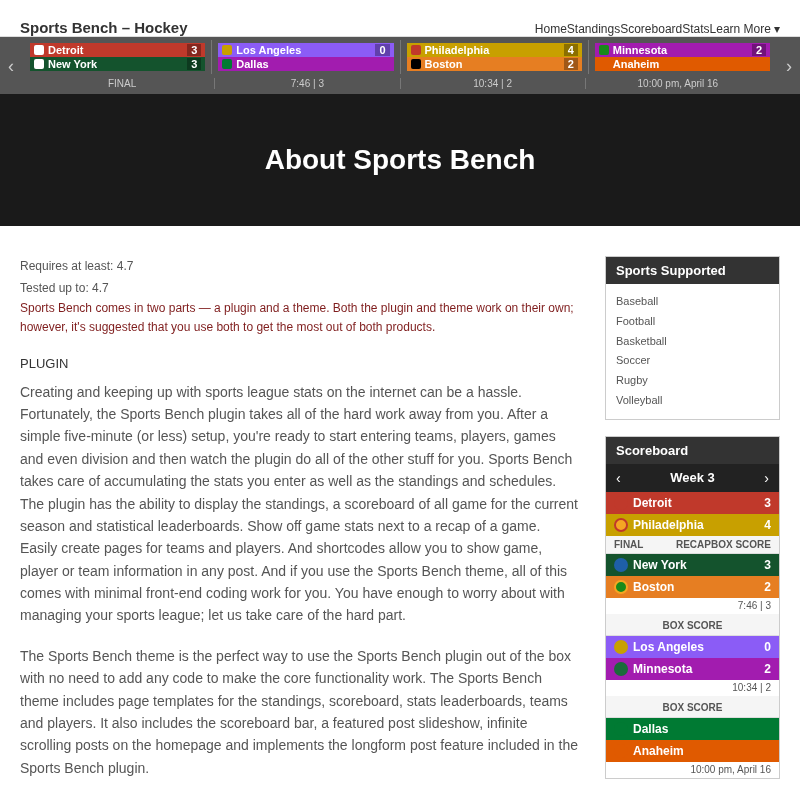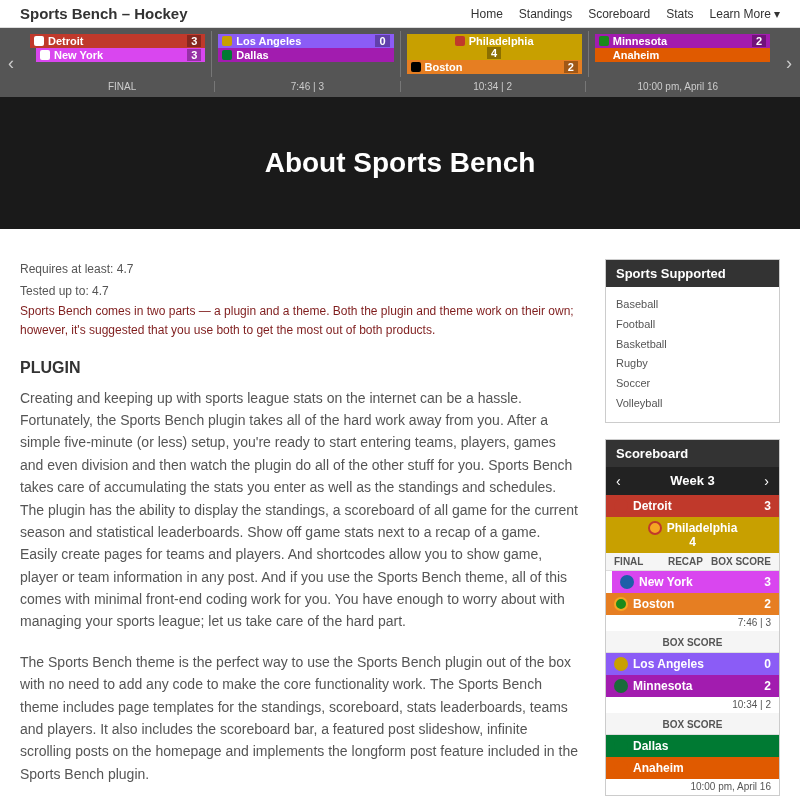--- a/index.html
+++ b/index.html
@@ -1,62 +1,62 @@
 <!DOCTYPE html>
 <html><head>
   <meta charset="utf-8">
   <style>
     * { box-sizing: border-box; margin: 0; padding: 0; }
     body { font-family: Arial, sans-serif; font-size: 13px; color: #333; background: #fff; width: 800px; overflow-x: hidden; }
 
     
     .site-header { background: #fff; border-bottom: 1px solid #ddd; padding: 0 20px; }
-    .header-inner { display: flex; align-items: center; justify-content: space-between; height: 27px; }
+    .header-inner { display: flex; align-items: flex-end; justify-content: space-between; height: 36px; }
     .site-title { font-weight: bold; font-size: 15px; color: #333; }
-    .nav-menu { display: flex; gap: 16px; font-size: 12px; }
+    .nav-menu { display: flex; font-size: 12px; }
     .nav-menu a { text-decoration: none; color: #333; }
     .nav-learn-more { display: flex; align-items: center; gap: 3px; }
 
     
     .scoreboard-bar { background: #555; padding: 4px 0; position: relative; }
     .arrow-btn { position: absolute; top: 50%; transform: translateY(-50%); background: none; border: none; color: #ccc; font-size: 18px; cursor: pointer; padding: 0 8px; }
     .arrow-btn.left { left: 0; }
     .arrow-btn.right { right: 0; }
     .bar-game { flex: 1; border-right: 1px solid #777; padding: 3px 6px; }
     .bar-game:last-child { border-right: none; }
     .bar-bottom { background: #555; display: flex; justify-content: space-around; padding: 2px 6px; font-size: 10px; color: #ccc; }
     .bar-bottom-item { flex: 1; text-align: center; border-right: 1px solid #777; }
     .bar-bottom-item:last-child { border-right: none; }
 
     
     .bar-team-row { display: flex; align-items: center; justify-content: space-between; padding: 1px 4px; }
     .bar-team-row .name { font-size: 11px; font-weight: bold; color: #fff; display: flex; align-items: center; gap: 4px; }
     .bar-team-row .score-num { font-size: 11px; font-weight: bold; color: #fff; background: rgba(0,0,0,0.3); padding: 0 4px; }
 
     .bg-red { background: #c0392b; }
-    .bg-blue { background: #d946ef; margin-left: 6px; }
-    .bg-gold { background: #c8a000; flex-direction: column; }
+    .bg-blue { background: #14532d; }
+    .bg-gold { background: #c8a000; }
     .bg-yellow-orange { background: #e67e22; }
     .bg-black { background: #8b5cf6; }
     .bg-teal { background: #a21caf; }
     .bg-orange { background: #e05a00; }
 
     
     .hero { background: #1a1a1a; padding: 50px 20px; text-align: center; }
     .hero h1 { color: #fff; font-size: 28px; font-weight: bold; }
 
     
     .main-content { display: flex; gap: 24px; padding: 30px 20px; max-width: 800px; }
     .content-left { flex: 1; }
     .content-right { width: 175px; flex-shrink: 0; }
 
     
     .meta-info { font-size: 12px; color: #555; line-height: 1.8; }
     .intro-text { font-size: 12px; color: #7f1d1d; line-height: 1.6; margin-bottom: 18px; }
-    .section-heading { font-size: 16px; font-weight: bold; text-transform: uppercase; margin-bottom: 10px; border-top: none; }
+    .section-heading { font-size: 13px; font-weight: normal; text-transform: uppercase; margin-bottom: 10px; border-top: none; }
     .section-text { font-size: 14px; color: #555; line-height: 1.6; margin-bottom: 18px; }
     .sports-list { list-style: disc; padding-left: 22px; font-size: 12px; color: #555; line-height: 1.8; }
 
     
     .sidebar-box { border: 1px solid #ccc; margin-bottom: 16px; }
     .sidebar-box-title { background: #333; color: #fff; font-size: 13px; font-weight: bold; padding: 6px 10px; }
     .sidebar-box-body { padding: 8px 10px; font-size: 11px; color: #555; line-height: 1.8; }
 
     
     .scoreboard-widget { border: 1px solid #ccc; }
@@ -65,21 +65,21 @@
     .widget-week-label { color: #fff; font-size: 13px; font-weight: bold; }
     .widget-nav-arrow { background: none; border: none; color: #fff; font-size: 14px; cursor: pointer; }
 
     
     .widget-game { border-bottom: 1px solid #ddd; }
     .widget-team-row { display: flex; align-items: center; justify-content: space-between; padding: 4px 8px; }
     .widget-team-row .w-name { font-size: 12px; font-weight: bold; color: #fff; display: flex; align-items: center; gap: 5px; }
     .widget-team-row .w-score { font-size: 12px; font-weight: bold; color: #fff; }
     .widget-game-footer { display: flex; justify-content: space-between; align-items: center; padding: 3px 8px; background: #f5f5f5; font-size: 10px; }
     .widget-game-footer .final-label { font-size: 10px; color: #555; font-weight: bold; }
-    .widget-footer-links { display: flex; gap: 8px; }
+    .widget-footer-links { display: flex; }
     .widget-footer-links a { font-size: 10px; color: #555; text-decoration: none; font-weight: bold; text-transform: uppercase; }
     .widget-time-info { font-size: 10px; color: #555; text-align: right; padding: 2px 8px 3px; }
     .widget-box-score-row { text-align: center; padding: 3px 8px; background: #f5f5f5; }
     .widget-box-score-row a { font-size: 10px; color: #555; text-decoration: none; font-weight: bold; text-transform: uppercase; }
 
     .team-icon-circle { width: 14px; height: 14px; border-radius: 50%; display: inline-block; }
 
     
     .icon-detroit { background: #c0392b; border-radius: 50%; }
     .icon-philly { background: #f5a623; border-radius: 50%; border: 2px solid #c0392b; }
@@ -217,22 +217,22 @@
   </div>
 
   <div class="content-right">
 
     <div class="sidebar-box">
       <div class="sidebar-box-title">Sports Supported</div>
       <div class="sidebar-box-body">
         <div>Baseball</div>
         <div>Football</div>
         <div>Basketball</div>
+        <div>Soccer</div>
         <div>Rugby</div>
-        <div>Soccer</div>
         <div>Volleyball</div>
       </div>
     </div>
 
     <div class="scoreboard-widget">
       <div class="scoreboard-widget-title">Scoreboard</div>
       <div class="widget-week-nav">
         <button class="widget-nav-arrow">‹</button>
         <span class="widget-week-label">Week 3</span>
         <button class="widget-nav-arrow">›</button>

